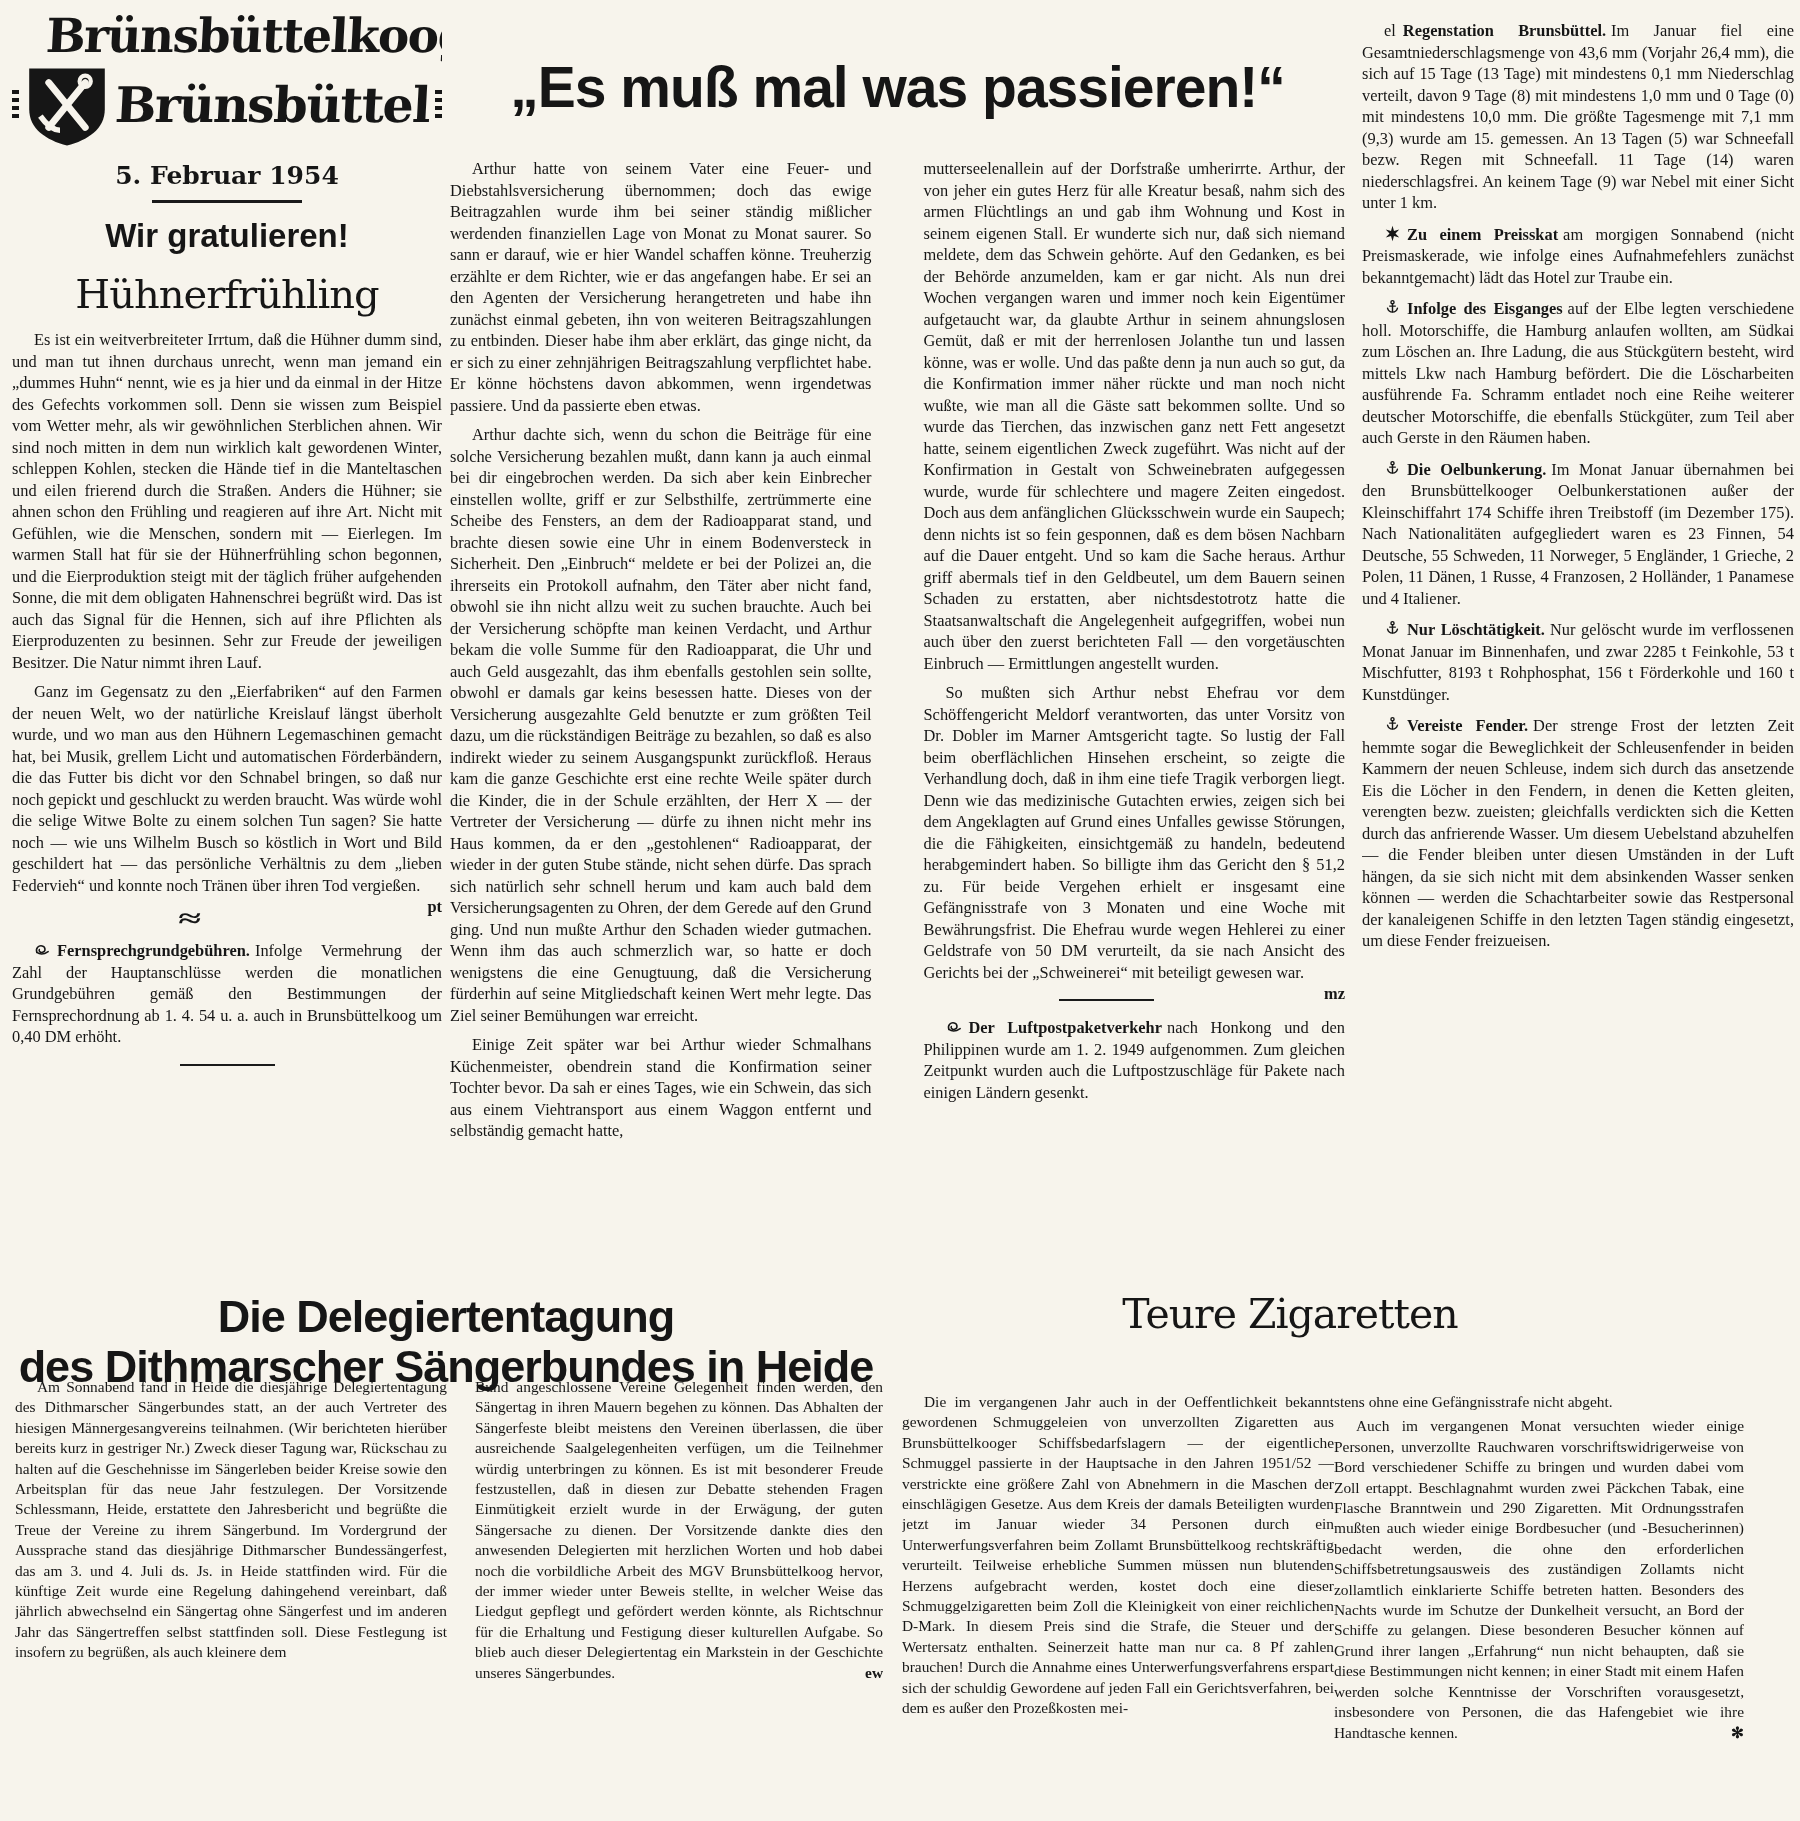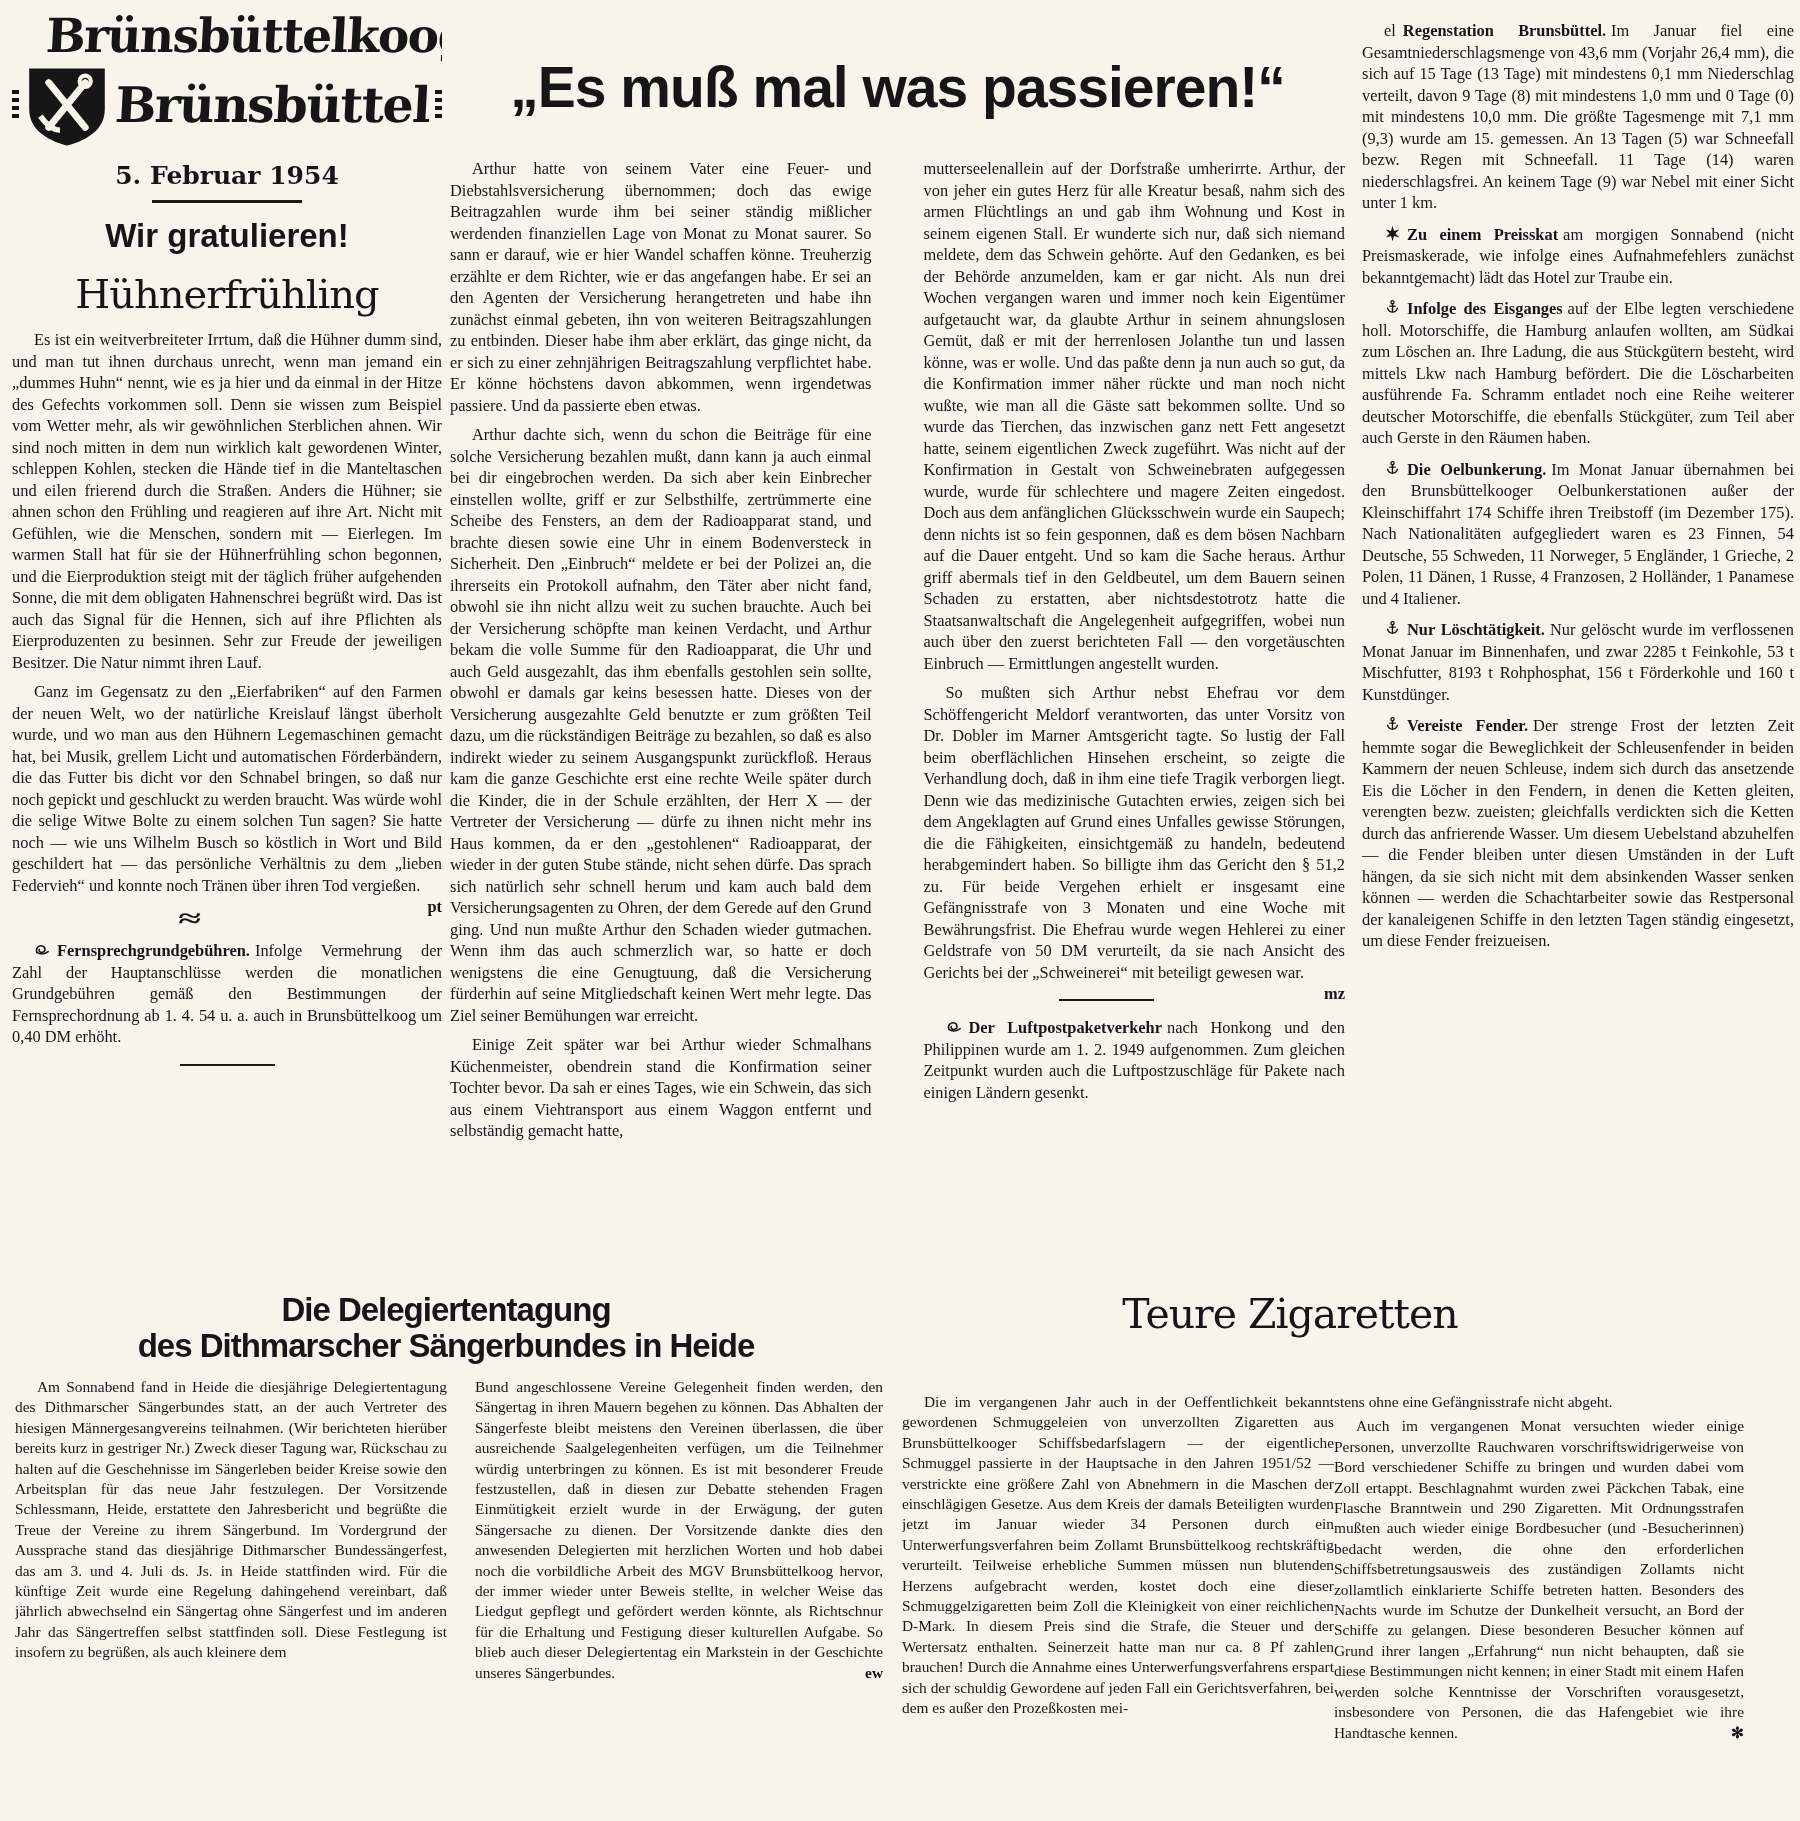--- a/index.html
+++ b/index.html
@@ -31,21 +31,21 @@
   .ribbon{display:inline-block;width:30px;height:30px;
           background:repeating-linear-gradient(180deg,#161616 0 4px,transparent 4px 8px);}
   .date-line{font-family:"DejaVu Serif", serif;font-weight:bold;font-size:25px;margin-top:14px;}
   
   .h-sans{font-family:"Liberation Sans", sans-serif;font-weight:bold;text-align:center;}
   .h-serif{font-family:"DejaVu Serif", serif;font-weight:normal;text-align:center;}
   .grat-head{font-size:33px;margin:14px 0 10px 0;}
   .huehner-head{font-size:40px;margin:16px 0 12px 0;letter-spacing:-1px;}
   .main-head{font-size:57px;letter-spacing:-1px;text-align:center;
              font-family:"Liberation Sans", sans-serif;font-weight:bold;}
-  .saenger-head{font-size:33px;line-height:1.1;letter-spacing:-1px;}
+  .saenger-head{font-size:45px;line-height:1.1;letter-spacing:-1px;}
   .zig-head{font-size:41px;letter-spacing:-1px;}
   
   .main{position:absolute;left:450px;top:16px;width:895px;height:1262px;overflow:hidden;}
   .main-cols{display:flex;gap:52px;margin-top:22px;}
   .mcol{width:427px;}
   .rightcol{position:absolute;left:1362px;top:20px;width:432px;height:1330px;overflow:hidden;}
   .rightcol .bodyp{margin-bottom:10px;}
   .saenger-headbox{position:absolute;left:15px;top:1292px;width:862px;text-align:center;}
   .saenger-cols{position:absolute;left:15px;top:1360px;width:868px;height:421px;overflow:hidden;
                 display:flex;gap:28px;margin-top:17px;}

